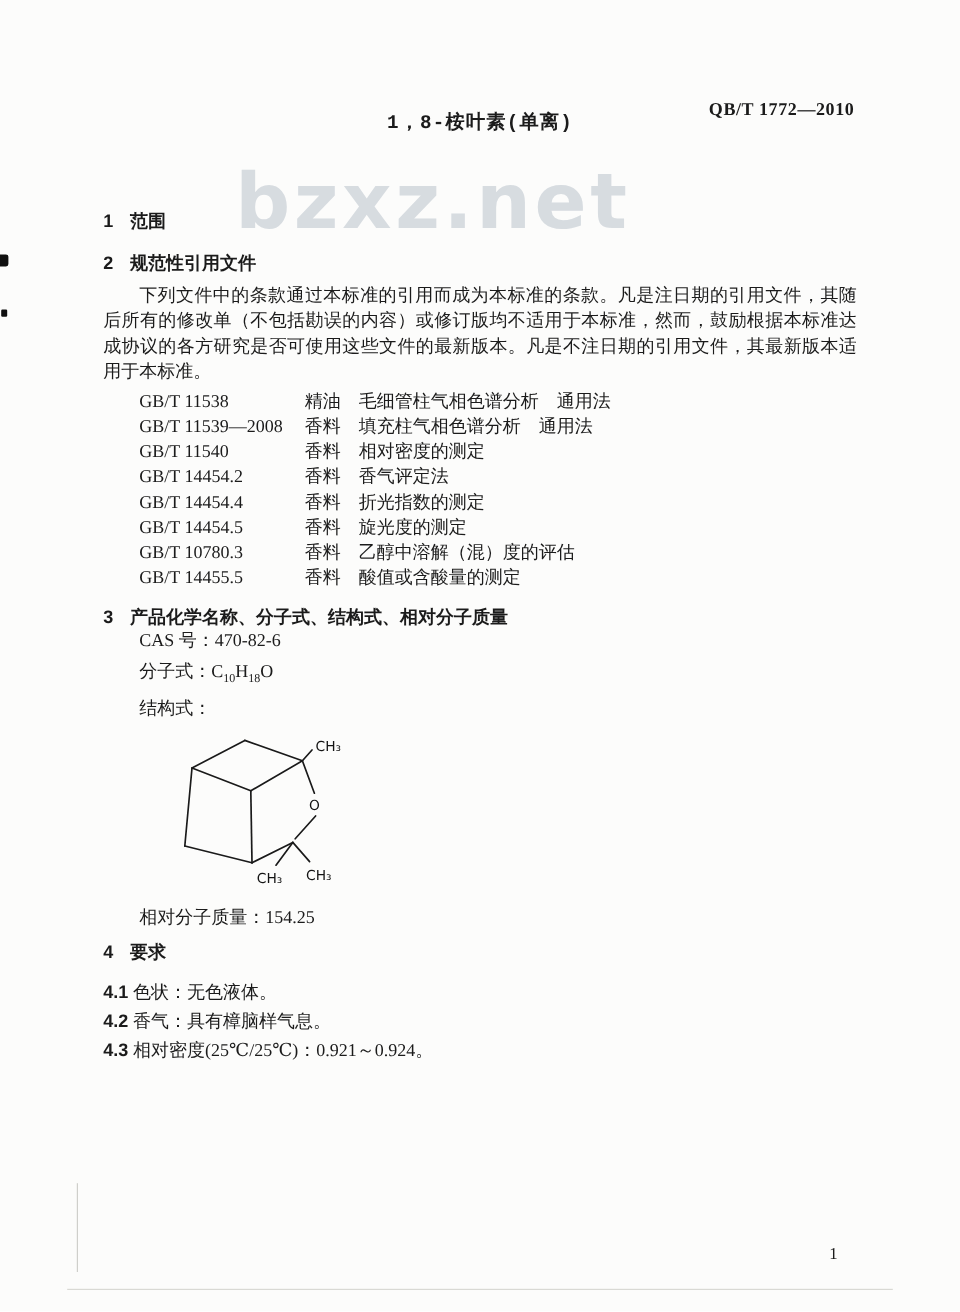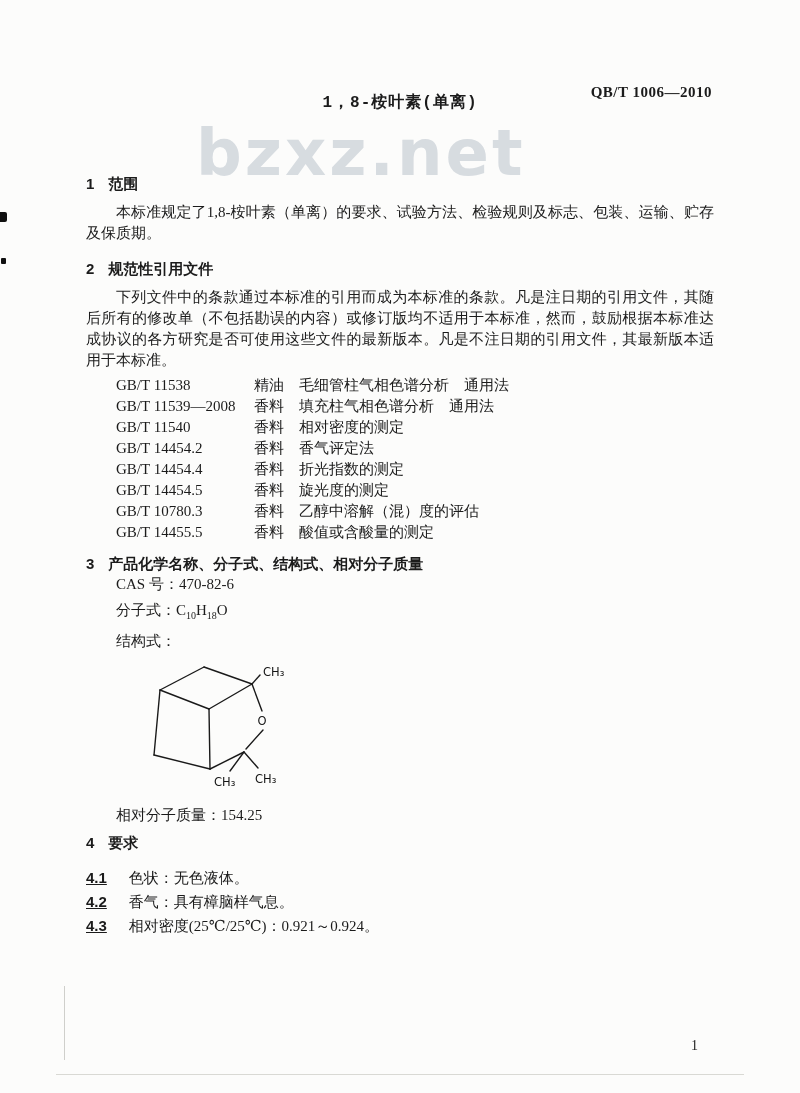--- a/index.html
+++ b/index.html
@@ -17,21 +17,21 @@
   }
   .content { padding:0 86px; }
 
   .doc-number {
     position:absolute; top:84px; right:88px;
     font-weight:700; font-size:15px; letter-spacing:0.5px;
     font-family:"Liberation Serif","DejaVu Serif",serif;
   }
 
   .watermark {
-    position:absolute; top:116px; left:196px;
+    position:absolute; top:132px; left:196px;
     font-family:"DejaVu Sans","Liberation Sans",sans-serif;
     font-weight:700; font-size:64px; letter-spacing:3px;
     color:#b9c2cb; opacity:0.55;
     pointer-events:none; user-select:none;
   }
 
   .page-title {
     position:relative; z-index:2;
     margin-top:92px;
     text-align:center;
@@ -69,21 +69,21 @@
   .structure-fig text {
     font-family:"DejaVu Sans","Liberation Sans",sans-serif;
     font-size:11.5px; fill:#141414;
   }
 
   .mol-weight { margin:10px 0 0 2em; line-height:21px; }
 
   .req-item { margin-top:2px; line-height:21px; }
   .req-item .num {
     font-family:"Liberation Sans","DejaVu Sans",sans-serif;
-    font-weight:700; display:inline-block; margin-right:22px;text-decoration:underline;
+    font-weight:700; display:inline-block; margin-right:4px;
   }
   .req-first { margin-top:14px; }
 
   .page-number { position:absolute; top:1038px; right:102px; font-size:14px; }
 
   
   .artifact { position:absolute; background:#101010; }
   .mark-a { left:0; top:212px; width:7px; height:10px; border-radius:0 2px 2px 0; }
   .mark-b { left:1px; top:258px; width:5px; height:6px; border-radius:1px; }
   .edge-line-v { position:absolute; left:64px; top:986px; width:1px; height:74px; background:#cfcfcb; }
@@ -92,32 +92,31 @@
 </head>
 <body>
 
 <div class="page">
 
   <span class="artifact mark-a"></span>
   <span class="artifact mark-b"></span>
   <span class="edge-line-v"></span>
   <span class="edge-line-h"></span>
 
-  <div class="doc-number">QB/T 1006—2010</div>
+  <div class="doc-number">QB/T 1772—2010</div>
 
   <div class="watermark">bzxz.net</div>
 
   <div class="content">
 
     <h1 class="page-title">1，8-桉叶素(单离)</h1>
 
     <div class="sec-heading h1-s1">
       <span class="num">1</span><span>范围</span>
     </div>
-    <p class="body-para">本标准规定了1,8-桉叶素（单离）的要求、试验方法、检验规则及标志、包装、运输、贮存及保质期。</p>
 
     <div class="sec-heading h1-s2">
       <span class="num">2</span><span>规范性引用文件</span>
     </div>
     <p class="body-para">下列文件中的条款通过本标准的引用而成为本标准的条款。凡是注日期的引用文件，其随后所有的修改单（不包括勘误的内容）或修订版均不适用于本标准，然而，鼓励根据本标准达成协议的各方研究是否可使用这些文件的最新版本。凡是不注日期的引用文件，其最新版本适用于本标准。</p>
 
     <div class="ref-list">
       <div class="ref-row">
         <span class="ref-code">GB/T 11538</span><span>精油　毛细管柱气相色谱分析　通用法</span>
       </div>

